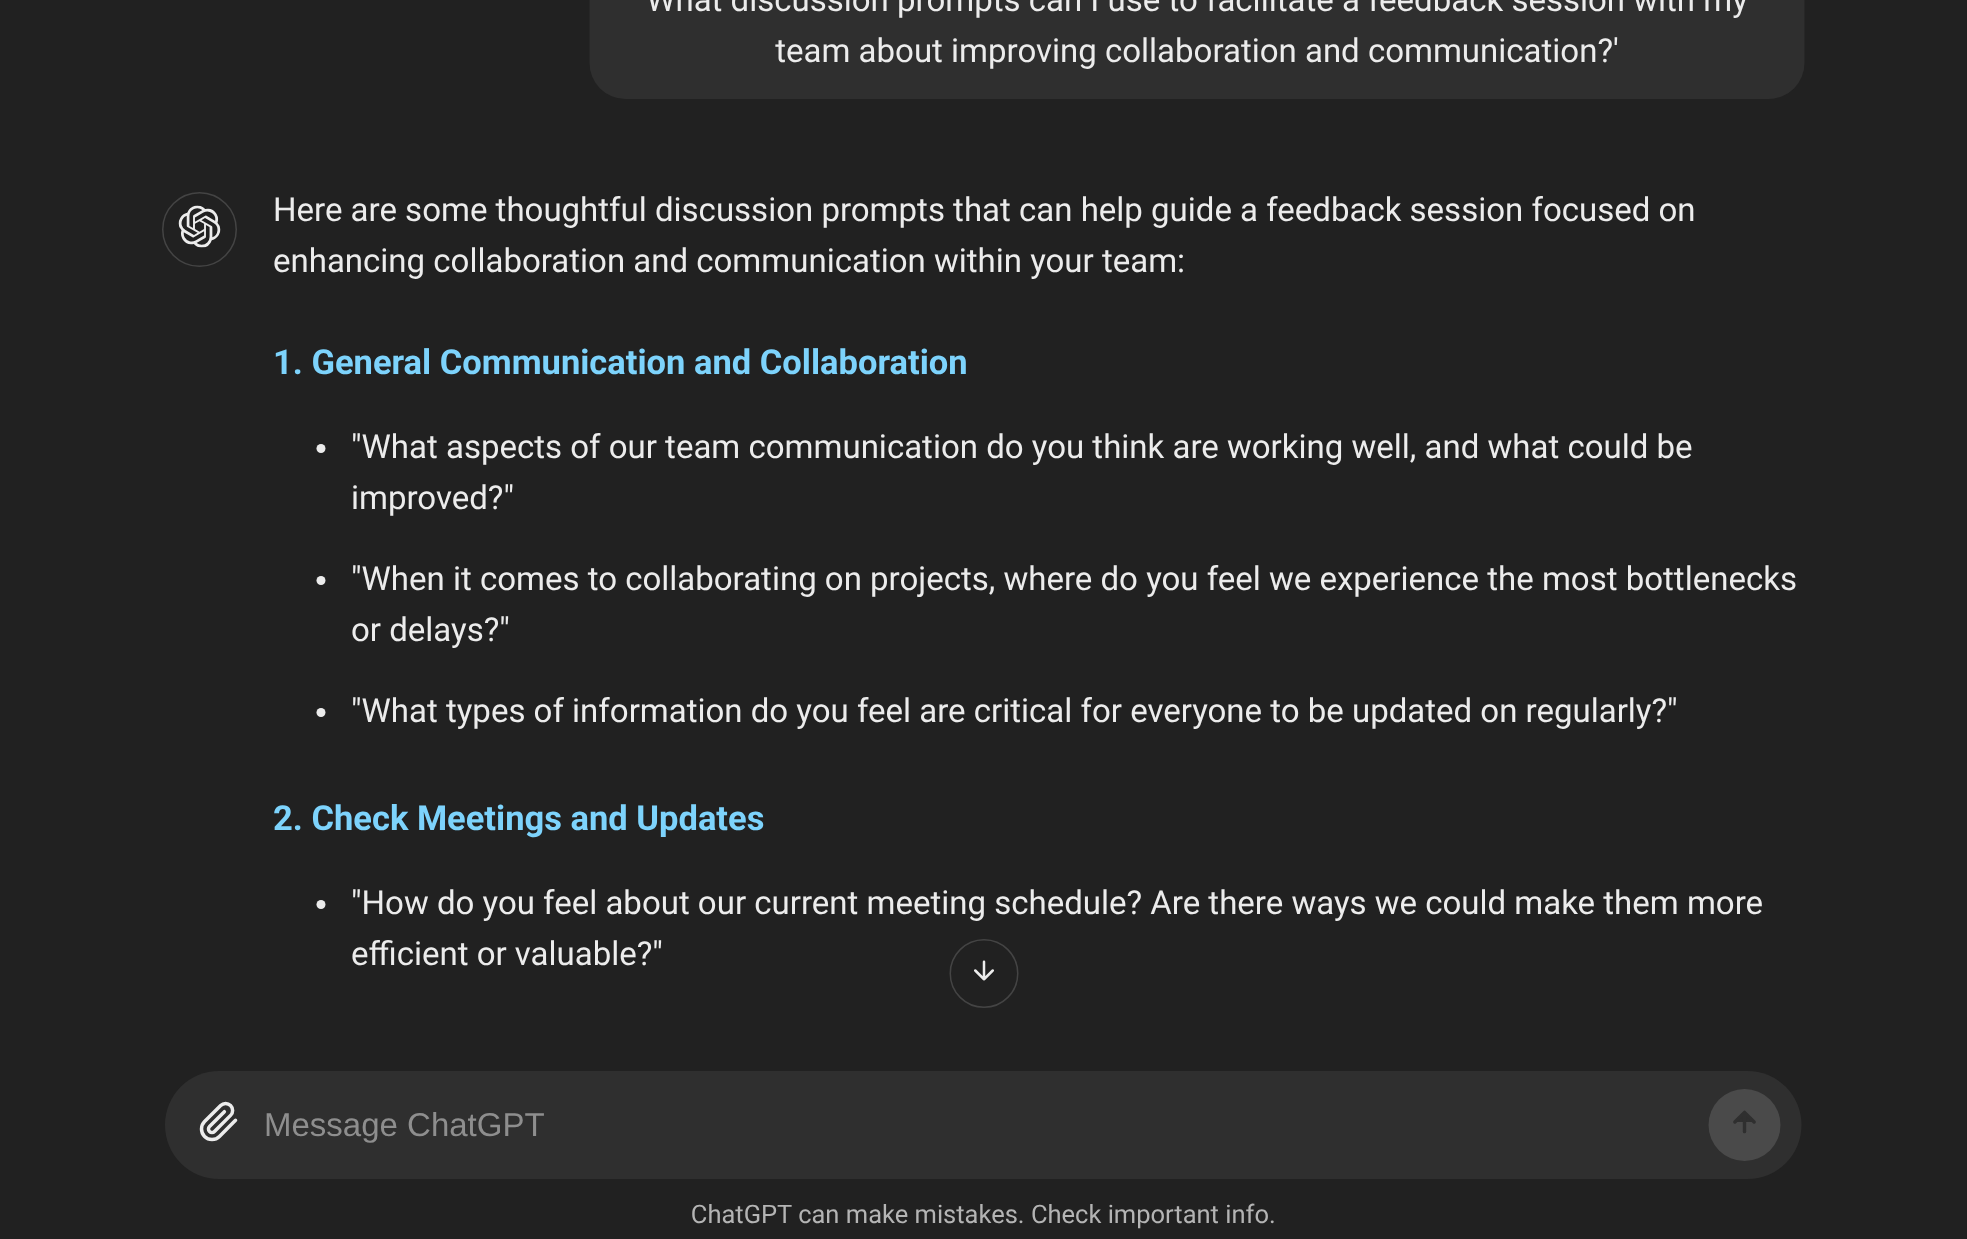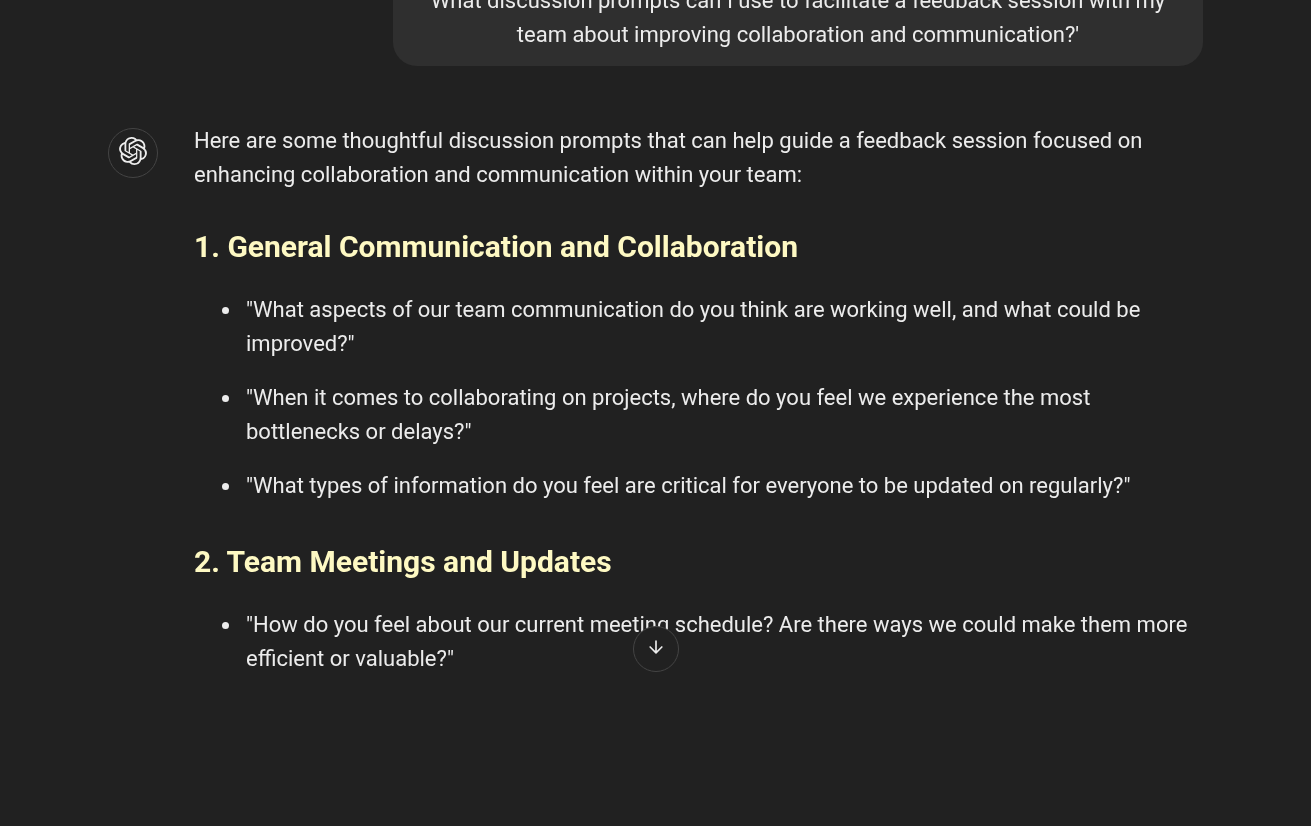--- a/index.html
+++ b/index.html
@@ -48,21 +48,21 @@
       line-height: 1.55;
       color: #ececec;
       text-align: center;
     }
     .assistant-message-wrapper {
       width: 100%;
       max-width: 1215px;
       display: flex;
       padding: 0 60px;
       margin-top: 58px;
-      gap: 36px;
+      gap: 24px;
     }
     .assistant-avatar {
       width: 50px;
       height: 50px;
       border-radius: 50%;
       border: 1px solid #444;
       display: flex;
       align-items: center;
       justify-content: center;
       flex-shrink: 0;
@@ -76,24 +76,24 @@
     .assistant-content {
       flex: 1;
       font-size: 22px;
       line-height: 1.55;
       color: #ececec;
     }
     .assistant-paragraph {
       margin-bottom: 32px;
     }
     .section-heading {
-      font-size: 30px;
+      font-size: 23px;
       font-weight: 700;
       margin-bottom: 22px;
-      color: #fef9c3;
+      color: #7dd3fc;
     }
     .section-heading .heading-number {
       font-weight: 700;
     }
     .bullet-list {
       list-style: disc;
       padding-left: 48px;
       margin-bottom: 36px;
     }
     .bullet-list li {
@@ -223,30 +223,50 @@
         <h2 class="section-heading">
           <span class="heading-number">1. </span><span>General Communication and Collaboration</span>
         </h2>
         <ul class="bullet-list">
           <li>"What aspects of our team communication do you think are working well, and what could be improved?"</li>
           <li>"When it comes to collaborating on projects, where do you feel we experience the most bottlenecks or delays?"</li>
           <li>"What types of information do you feel are critical for everyone to be updated on regularly?"</li>
         </ul>
 
         <h2 class="section-heading">
-          <span class="heading-number">2. </span><span>Team Meetings and Updates</span>
+          <span class="heading-number">2. </span><span>Check Meetings and Updates</span>
         </h2>
         <ul class="bullet-list">
           <li>"How do you feel about our current meeting schedule? Are there ways we could make them more efficient or valuable?"</li>
         </ul>
       </div>
     </div>
   </div>
 
   <div class="scroll-down-button">
     <span>
       <svg viewBox="0 0 24 24">
           <path d="M12 5v14M5 12l7 7 7-7" stroke-linecap="round" stroke-linejoin="round"></path>
         </svg>
     </span>
   </div>
 
+  <div class="input-area">
+    <div class="input-bar">
+      <div class="attach-button">
+        <span>
+          <svg viewBox="0 0 24 24">
+              <path d="M21.44 11.05l-9.19 9.19a6 6 0 0 1-8.49-8.49l9.19-9.19a4 4 0 0 1 5.66 5.66l-9.2 9.19a2 2 0 0 1-2.83-2.83l8.49-8.48" stroke-linecap="round" stroke-linejoin="round"></path>
+            </svg>
+        </span>
+      </div>
+      <input type="text" class="message-input" placeholder="Message ChatGPT" style="">
+      <div class="send-button">
+        <span>
+          <svg viewBox="0 0 24 24">
+              <path d="M12 19V5M5 12l7-7 7 7" stroke-width="2.5" stroke-linecap="round" stroke-linejoin="round"></path>
+            </svg>
+        </span>
+      </div>
+    </div>
+    <div class="disclaimer">ChatGPT can make mistakes. Check important info.</div>
+  </div>
 </div>
 
 </body></html>

